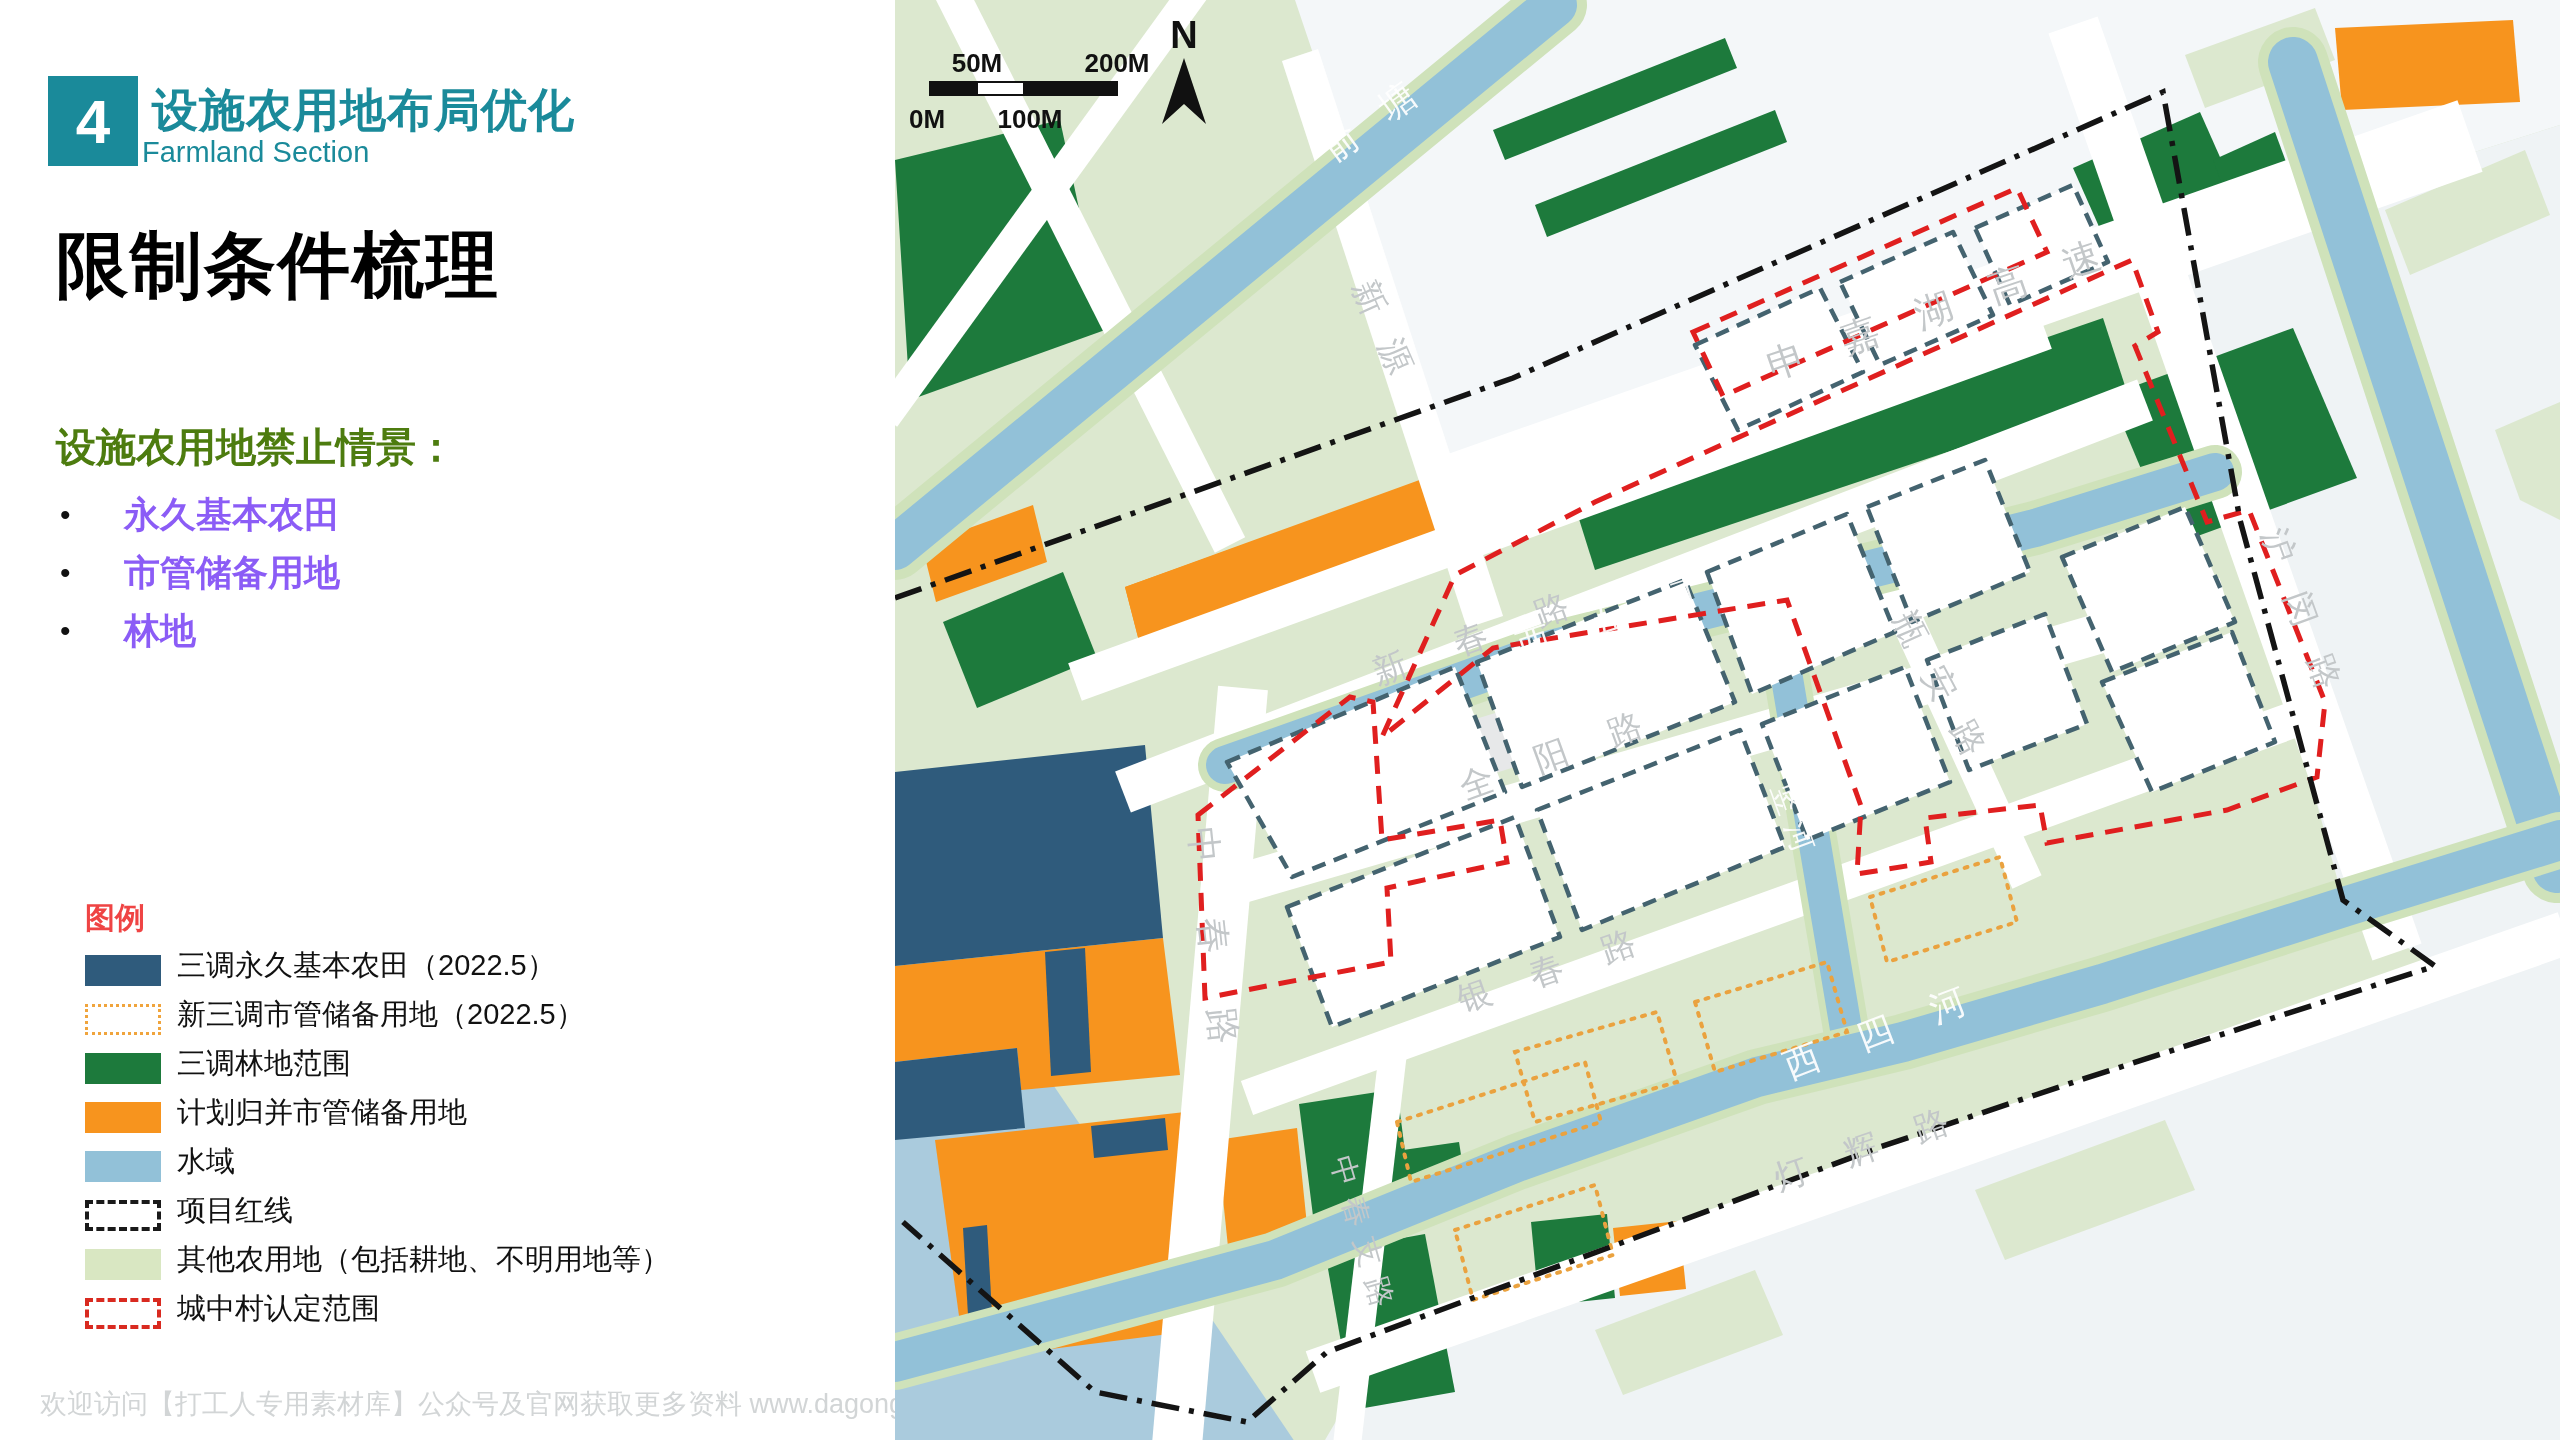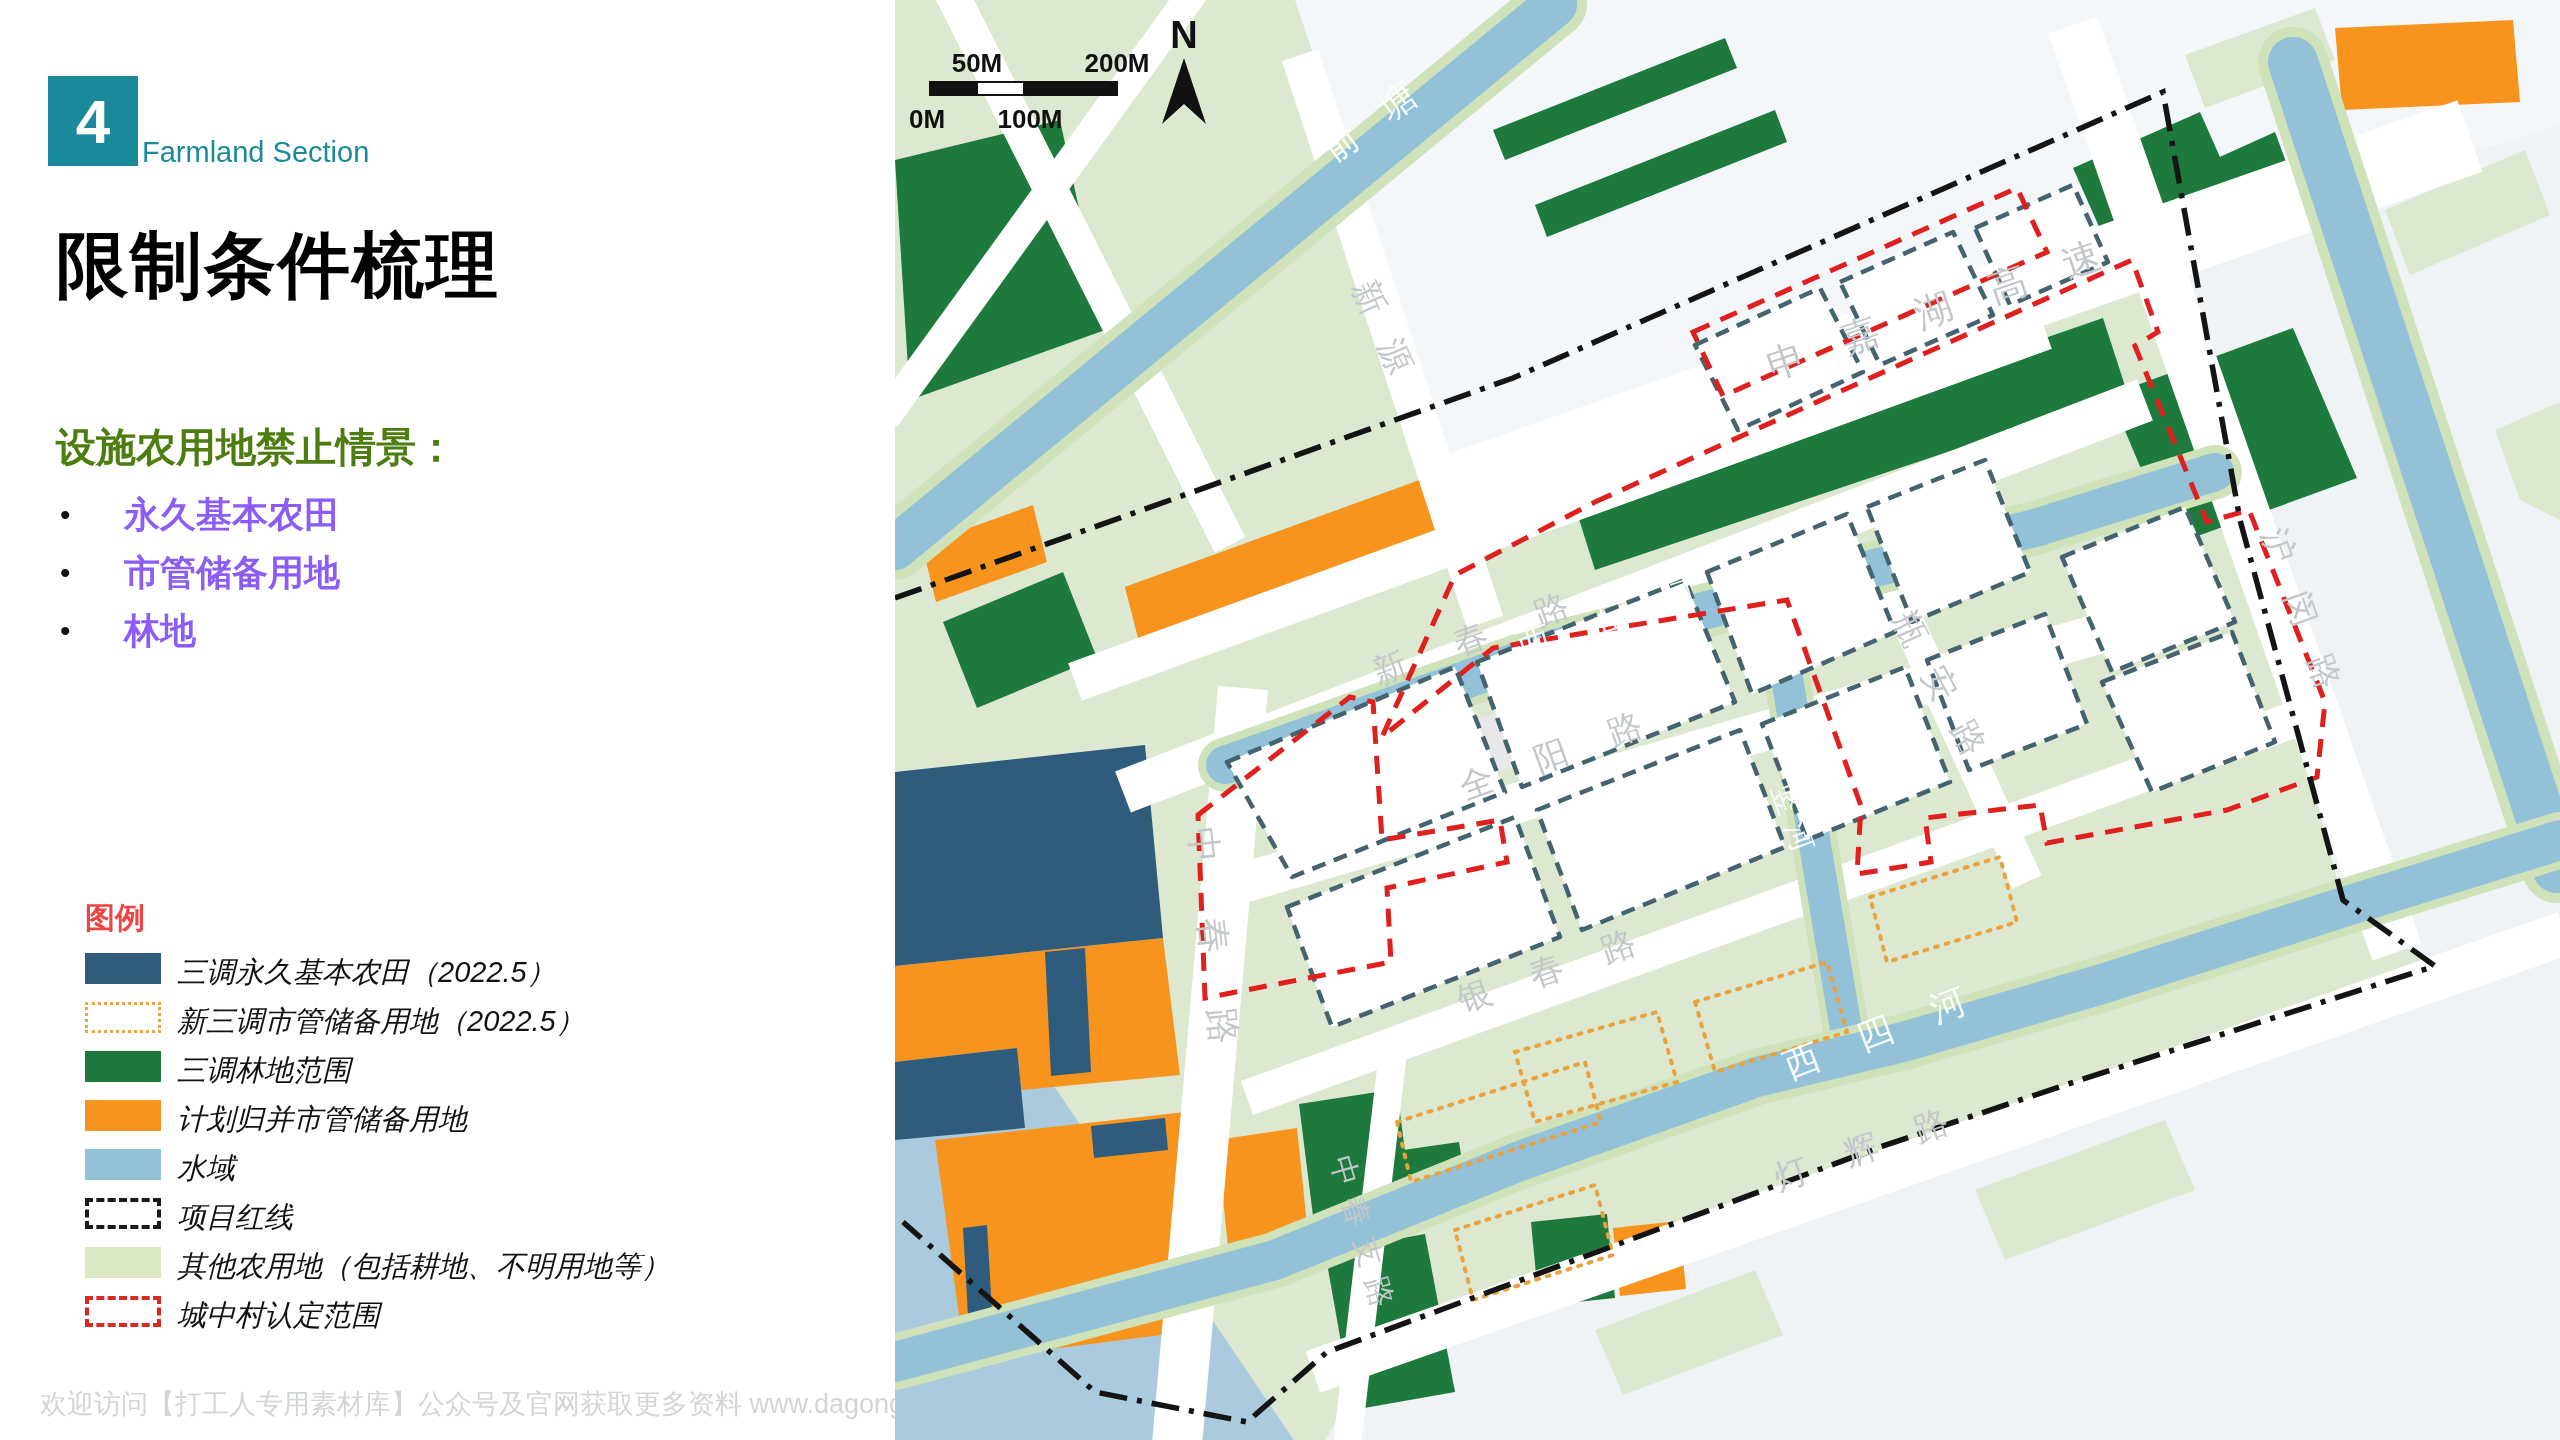--- a/index.html
+++ b/index.html
@@ -12,21 +12,21 @@
   .title{position:absolute;left:152px;top:80px;color:#1A8A9A;font-size:46px;font-weight:bold;letter-spacing:1px;white-space:nowrap;}
   .subtitle{position:absolute;left:142px;top:136px;color:#1A8A9A;font-size:29px;}
   .h1{position:absolute;left:56px;top:218px;color:#000000;font-size:72px;font-weight:900;letter-spacing:2px;white-space:nowrap;}
   .prohibit-title{position:absolute;left:56px;top:420px;color:#4d7c0f;font-size:40px;font-weight:900;white-space:nowrap;}
   .bullets{position:absolute;left:60px;top:486px;width:700px;}
   .bullet{display:flex;align-items:center;height:58px;}
   .bullet .dot{width:64px;font-size:30px;color:#111;}
   .bullet .bl{font-size:36px;font-weight:900;color:#8b5cf6;}
   .legend{position:absolute;left:85px;top:898px;}
   .legend-title{font-size:30px;font-weight:900;color:#ef4444;margin-bottom:14px;}
-  .lrow{display:flex;align-items:flex-start;margin-bottom:16px;height:33px;font-style:italic;}
+  .lrow{display:flex;align-items:flex-end;margin-bottom:16px;height:33px;}
   .sw{width:76px;height:31px;margin-right:16px;box-sizing:border-box;flex:0 0 auto;}
   .sw0{background:#2F5B7C;}
   .sw1{background:#ffffff;border:3px dotted #F0A43C;}
   .sw2{background:#1D7A3C;}
   .sw3{background:#F7941E;}
   .sw4{background:#92C1D8;}
   .sw5{background:#D9E7C2;}
   .sw6{background:#ffffff;border:4px dashed #1a1a1a;}
   .sw7{background:#ffffff;border:4px dashed #D92A20;}
   .lrow .ll{font-size:29px;color:#111;white-space:nowrap;}
@@ -38,20 +38,21 @@
   .wlabel{fill:#ffffff;opacity:.93;font-size:34px;}
   .sctext{fill:#111;font-size:26px;font-weight:600;}
 </style>
 </head>
 <body>
 
 <div id="app">
 
   <aside class="panel">
     <div class="badge">4</div>
+    <div class="title">设施农用地布局优化</div>
     <div class="subtitle">Farmland Section</div>
     <div class="h1">限制条件梳理</div>
 
     <div class="prohibit-title">设施农用地禁止情景：</div>
     <div class="bullets">
       <div class="bullet">
         <span class="dot">•</span>
         <span class="bl">永久基本农田</span>
       </div>
       <div class="bullet">

